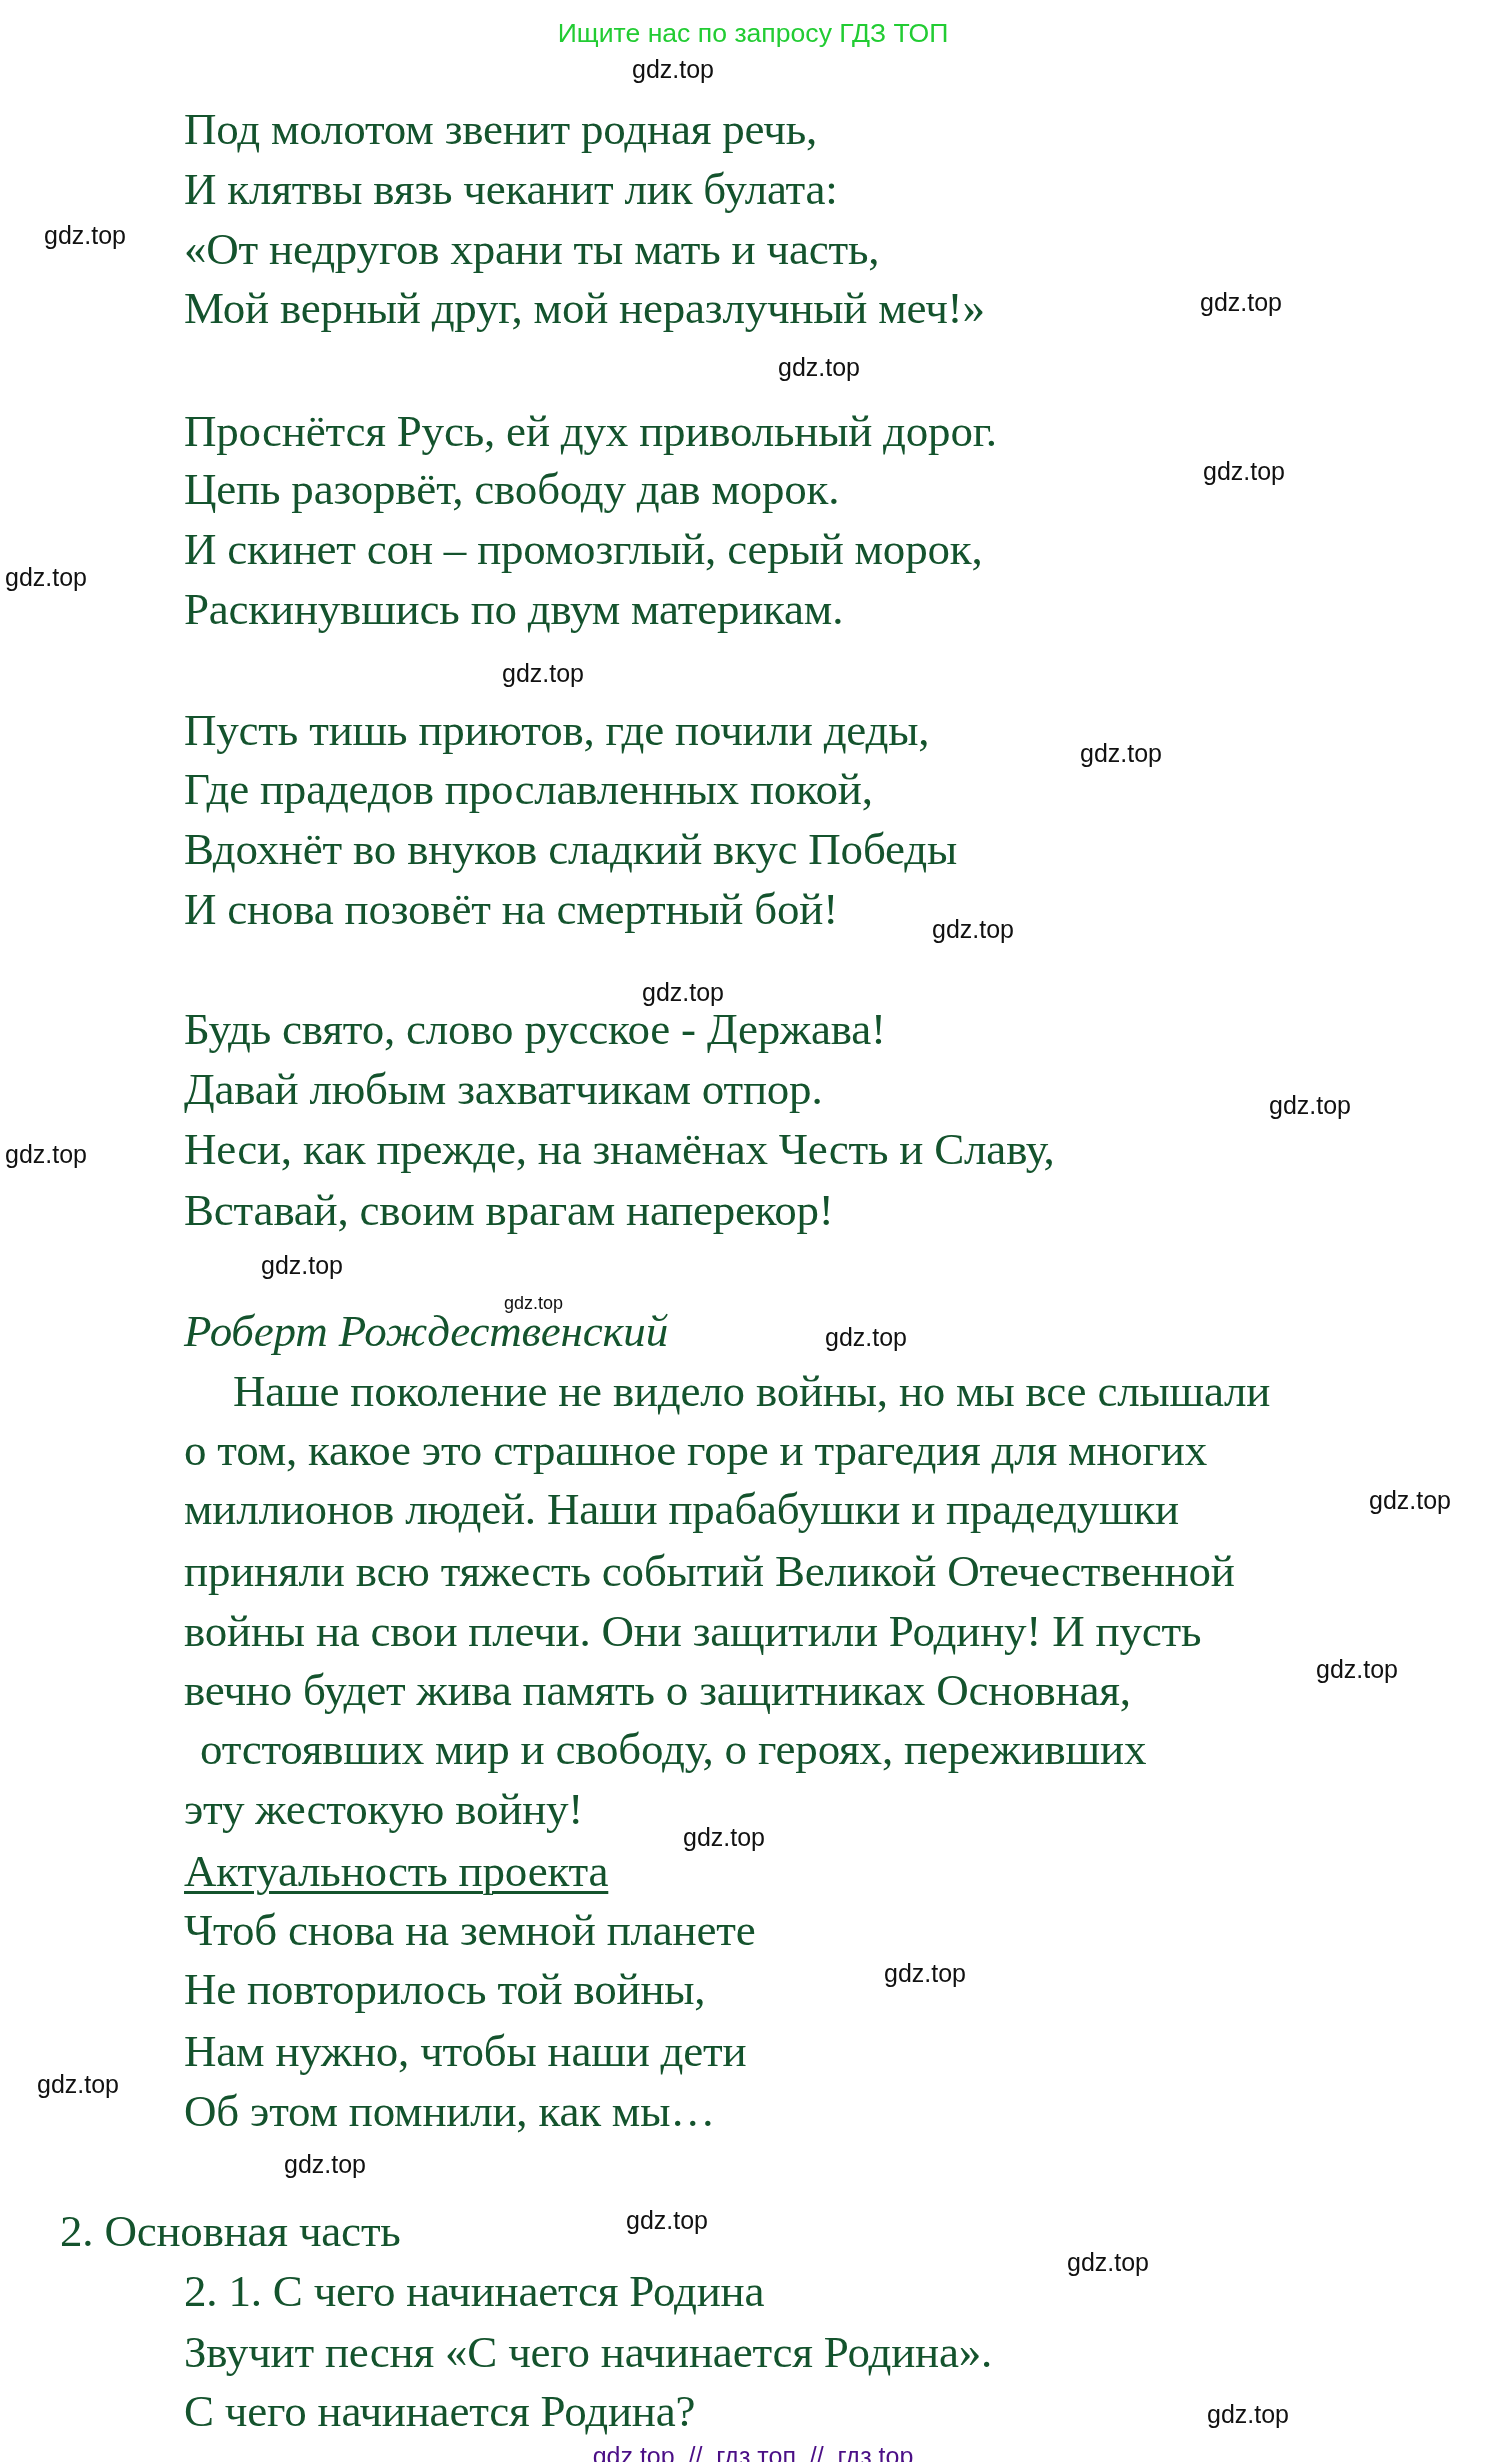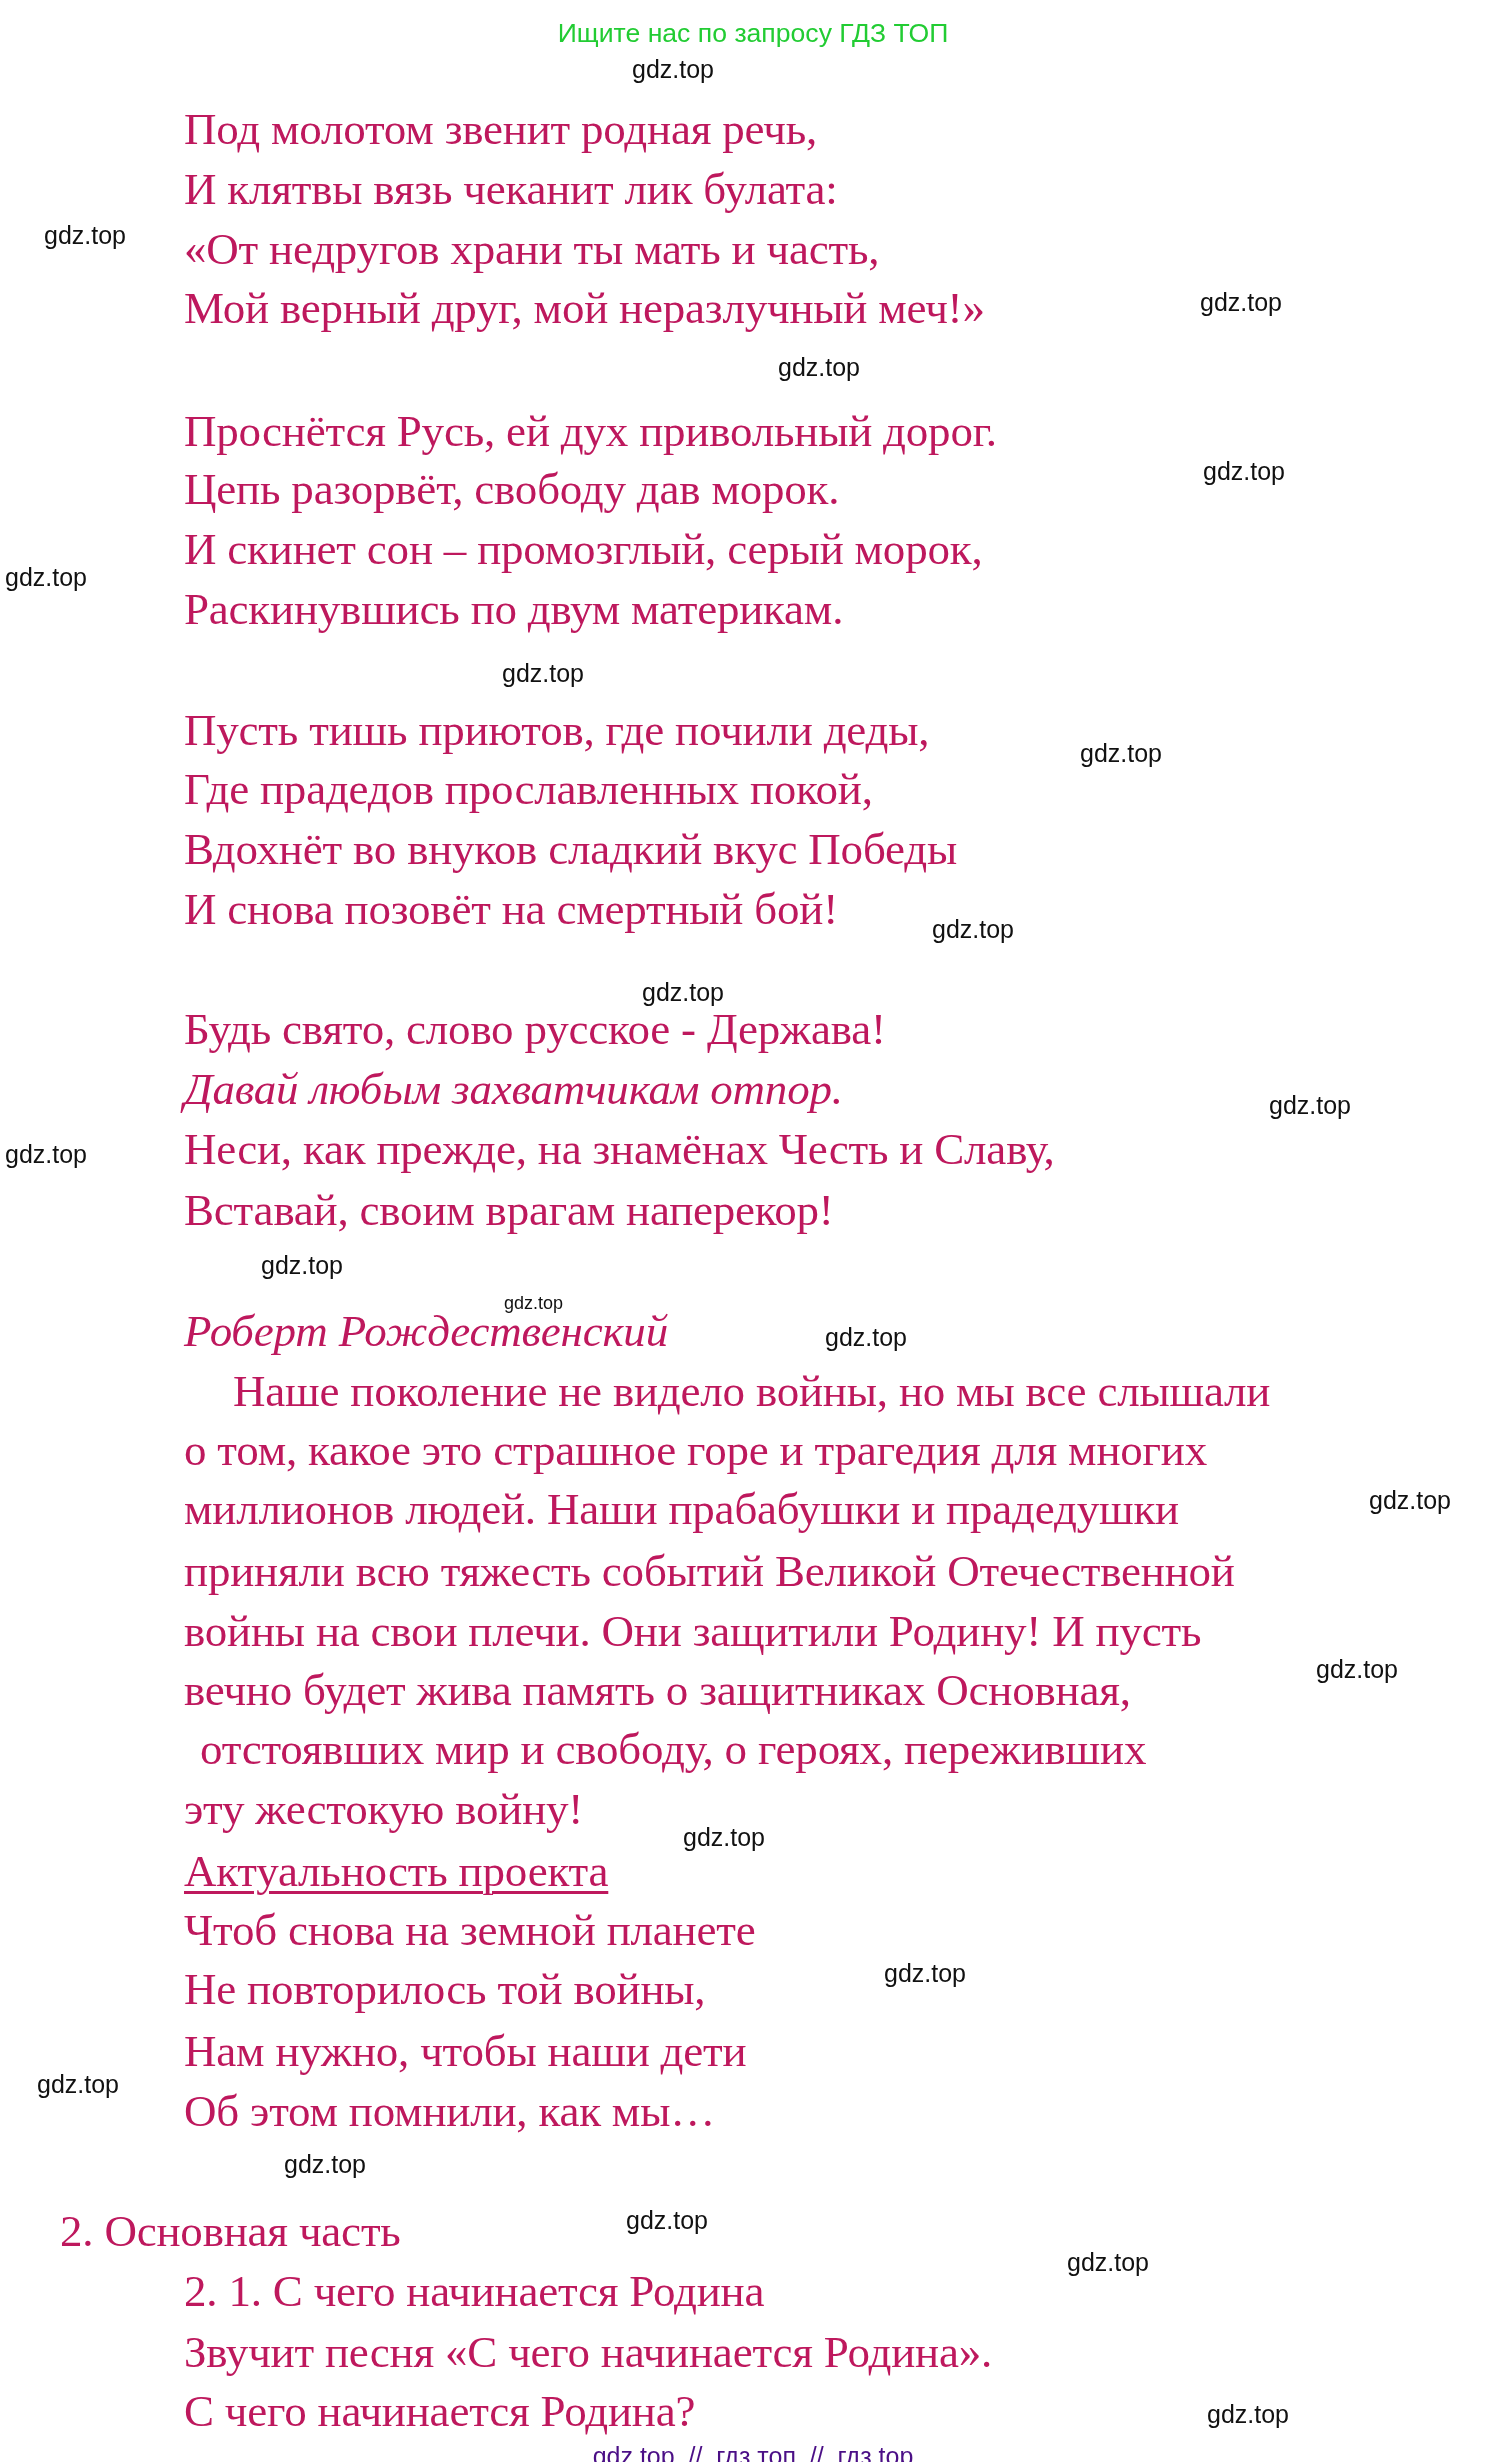--- a/index.html
+++ b/index.html
@@ -4,21 +4,21 @@
 <style>
   html, body { margin: 0; padding: 0; background: #ffffff; }
   body { width: 1506px; height: 2462px; position: relative; overflow: hidden; }
   .page { position: absolute; left: 0; top: 16px; width: 1506px; height: 2462px; background: #fff; }
   .line {
     position: absolute;
     font-family: "Liberation Serif", "DejaVu Serif", serif;
     font-size: 45px;
     line-height: 60px;
     height: 60px;
-    color: #be185d;
+    color: #14532d;
     white-space: nowrap;
     letter-spacing: -0.2px;
   }
   .italic { font-style: italic; }
   .underline { text-decoration: underline; text-decoration-thickness: 2.5px; text-underline-offset: 5px; }
   .wm {
     position: absolute;
     font-family: "Liberation Sans", "DejaVu Sans", sans-serif;
     font-size: 25px;
     line-height: 28px;
@@ -58,21 +58,21 @@
   <div class="line" style="left:184px; top:443px;">Цепь разорвёт, свободу дав морок.</div>
   <div class="line" style="left:184px; top:503px;">И скинет сон – промозглый, серый морок,</div>
   <div class="line" style="left:184px; top:563px;">Раскинувшись по двум материкам.</div>
 
   <div class="line" style="left:184px; top:684px;">Пусть тишь приютов, где почили деды,</div>
   <div class="line" style="left:184px; top:743px;">Где прадедов прославленных покой,</div>
   <div class="line" style="left:184px; top:803px;">Вдохнёт во внуков сладкий вкус Победы</div>
   <div class="line" style="left:184px; top:863px;">И снова позовёт на смертный бой!</div>
 
   <div class="line" style="left:184px; top:983px;">Будь свято, слово русское - Держава!</div>
-  <div class="line" style="left:184px; top:1043px;font-style:italic;">Давай любым захватчикам отпор.</div>
+  <div class="line" style="left:184px; top:1043px;">Давай любым захватчикам отпор.</div>
   <div class="line" style="left:184px; top:1103px;">Неси, как прежде, на знамёнах Честь и Славу,</div>
   <div class="line" style="left:184px; top:1164px;">Вставай, своим врагам наперекор!</div>
 
   <div class="line italic" style="left:184px; top:1285px;">Роберт Рождественский</div>
 
   <div class="line" style="left:233px; top:1345px;">Наше поколение не видело войны, но мы все слышали</div>
   <div class="line" style="left:184px; top:1404px;">о том, какое это страшное горе и трагедия для многих</div>
   <div class="line" style="left:184px; top:1463px;">миллионов людей. Наши прабабушки и прадедушки</div>
   <div class="line" style="left:184px; top:1525px;">приняли всю тяжесть событий Великой Отечественной</div>
   <div class="line" style="left:184px; top:1585px;">войны на свои плечи. Они защитили Родину! И пусть</div>

